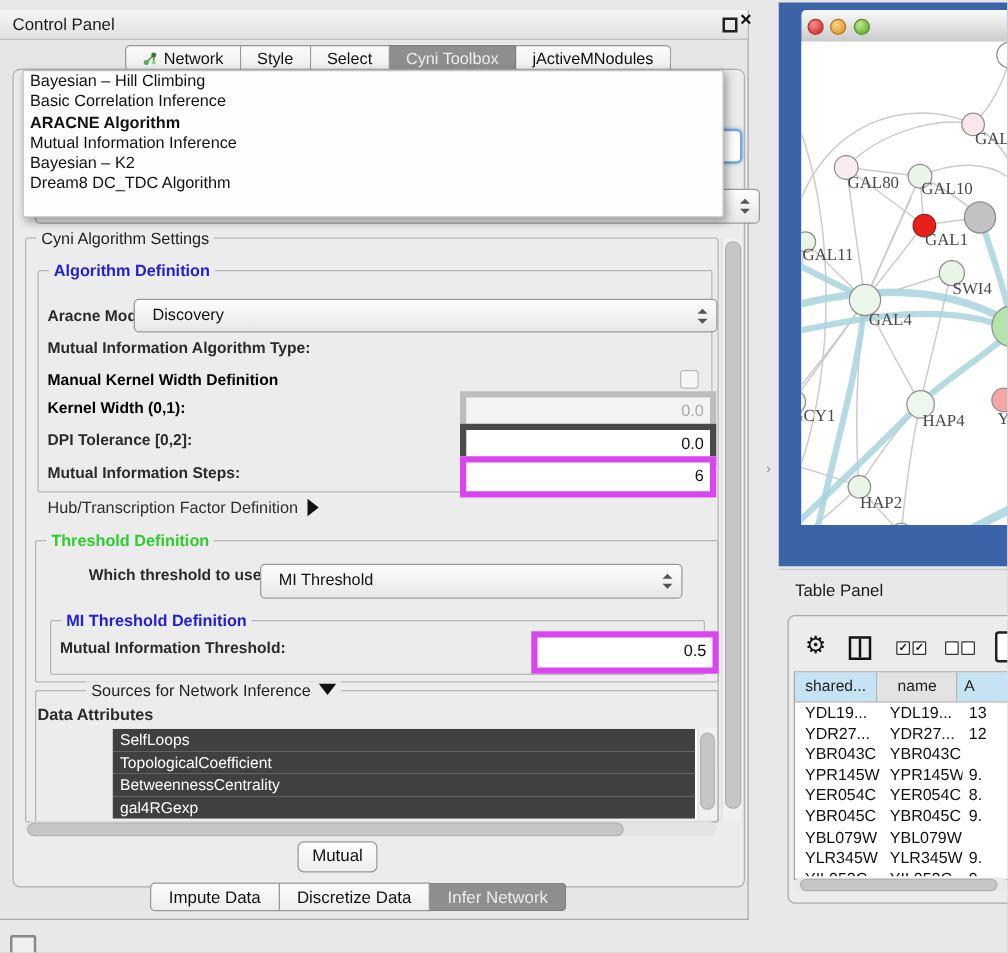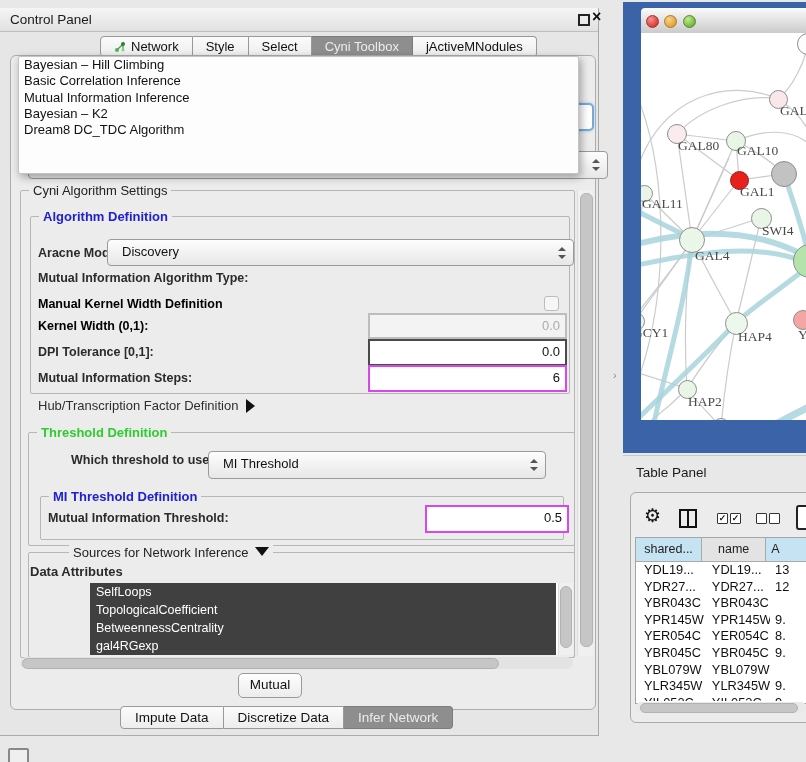--- a/index.html
+++ b/index.html
@@ -36,21 +36,21 @@
   .green{color:#2ECC2E;font-weight:bold;}
   .lbl{font-size:12.5px;font-weight:bold;color:#2b2b2b;white-space:nowrap;}
   .lbl.dis{color:#000000;}
   .combo{border:1px solid #9a9a9a;border-radius:4px;background:linear-gradient(#FDFDFD,#E7E7E7);
          font-size:13px;color:#111;line-height:24px;padding-left:14px;}
   .carr{position:absolute;right:8px;top:50%;margin-top:-6px;width:8px;height:12px;}
   .carr:before,.carr:after{content:"";position:absolute;left:1px;border-left:4px solid transparent;
          border-right:4px solid transparent;}
   .carr:before{top:0;border-bottom:4px solid #555;}
   .carr:after{bottom:0;border-top:4px solid #555;}
-  .field{background:#fff;border:2px solid #d946ef;font-size:13px;color:#111;text-align:right;
+  .field{background:#fff;border:5px solid #d946ef;font-size:13px;color:#111;text-align:right;
          padding-right:5px;line-height:22px;}
   .field.dis{background:#F3F3F3;color:#ABABAB;border-color:#BDBDBD;}
   .cb{width:13px;height:13px;border:1px solid #BCBCBC;border-radius:3px;background:#F6F6F6;}
   .plain{font-size:13px;color:#2e2e2e;white-space:nowrap;}
   .tri-r{display:inline-block;width:0;height:0;border-top:7px solid transparent;
          border-bottom:7px solid transparent;border-left:9px solid #111;vertical-align:-3px;margin-left:8px;}
   .tri-d{display:inline-block;width:0;height:0;border-left:7px solid transparent;
          border-right:7px solid transparent;border-top:9px solid #111;vertical-align:1px;margin-left:6px;}
   .attrlist{left:90px;top:583px;width:482px;height:72px;background:#fff;overflow:hidden;}
   .attritem{height:18px;line-height:18px;background:#404040;color:#fff;font-size:12.5px;padding-left:6px;width:460px;}
@@ -148,21 +148,21 @@
   <div class="abs lbl" style="left:38px;top:246px;">Aracne Mode:</div>
   <div class="abs combo" style="left:107px;top:239px;width:451px;height:25px;">
     <span>Discovery</span>
     <span class="carr"></span>
   </div>
   <div class="abs lbl" style="left:38px;top:271px;">Mutual Information Algorithm Type:</div>
   <div class="abs lbl dis" style="left:38px;top:297px;">Manual Kernel Width Definition</div>
   <div class="abs cb" style="left:544px;top:296px;"></div>
   <div class="abs lbl dis" style="left:38px;top:319px;">Kernel Width (0,1):</div>
   <div class="abs field dis" style="left:368px;top:313px;width:190px;height:22px;">0.0</div>
-  <div class="abs lbl" style="left:38px;top:345px;">DPI Tolerance [0,1]:</div>
+  <div class="abs lbl" style="left:38px;top:345px;">DPI Tolerance [0,2]:</div>
   <div class="abs field" style="left:368px;top:339px;width:190px;height:23px;border-color:#4a4a4a;">0.0</div>
   <div class="abs lbl" style="left:38px;top:371px;">Mutual Information Steps:</div>
   <div class="abs field" style="left:368px;top:365px;width:190px;height:23px;">6</div>
 
   <div class="abs plain" style="left:38px;top:398px;">
     <span>Hub/Transcription Factor Definition</span><span class="tri-r"></span>
   </div>
 
   <div class="abs gbox" style="left:28px;top:432px;width:545px;height:112px;">
     <span class="gtitle green">Threshold Definition</span>
@@ -209,20 +209,21 @@
 
   <div class="abs combo-focus"></div>
   <div class="abs combo combo-behind">
     <span>gal-filtered.sif default node</span>
     <span class="carr"></span>
   </div>
 
   <div class="abs popup" id="algo-popup">
       <div class="pitem">Bayesian – Hill Climbing</div>
       <div class="pitem">Basic Correlation Inference</div>
+      <div class="pitem bold">ARACNE Algorithm</div>
       <div class="pitem">Mutual Information Inference</div>
       <div class="pitem">Bayesian – K2</div>
       <div class="pitem">Dream8 DC_TDC Algorithm</div>
     </div>
 
   <div class="abs handle">›</div>
   <div class="abs dockic"></div>
 
   <div class="abs netwin"></div>
   <div class="abs net-titlebar">

